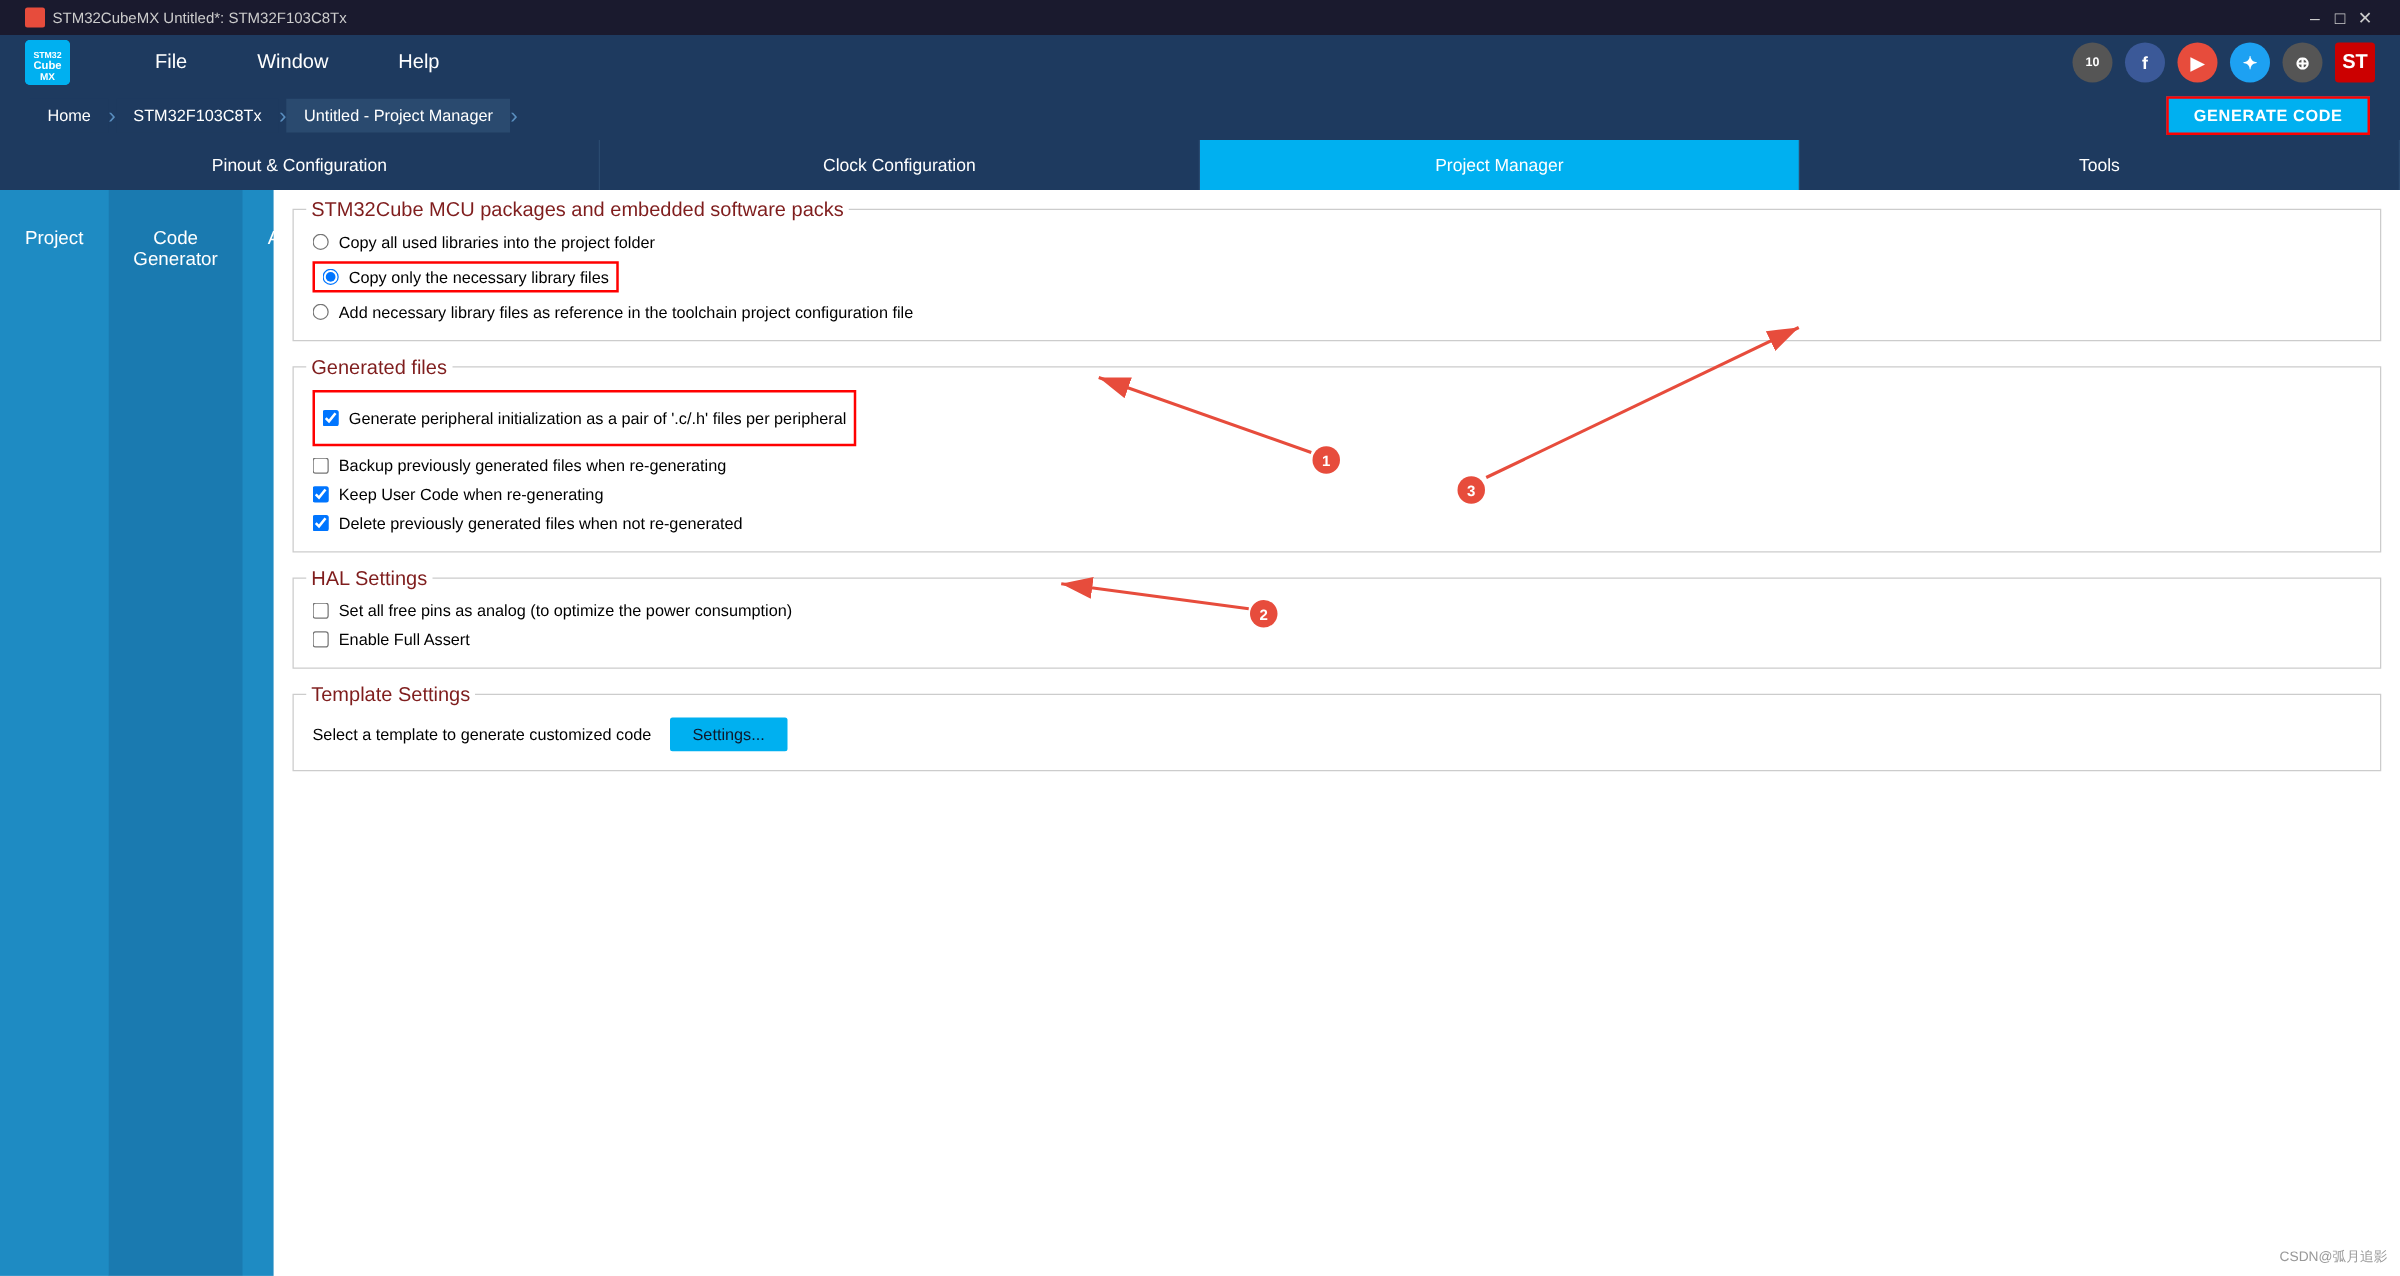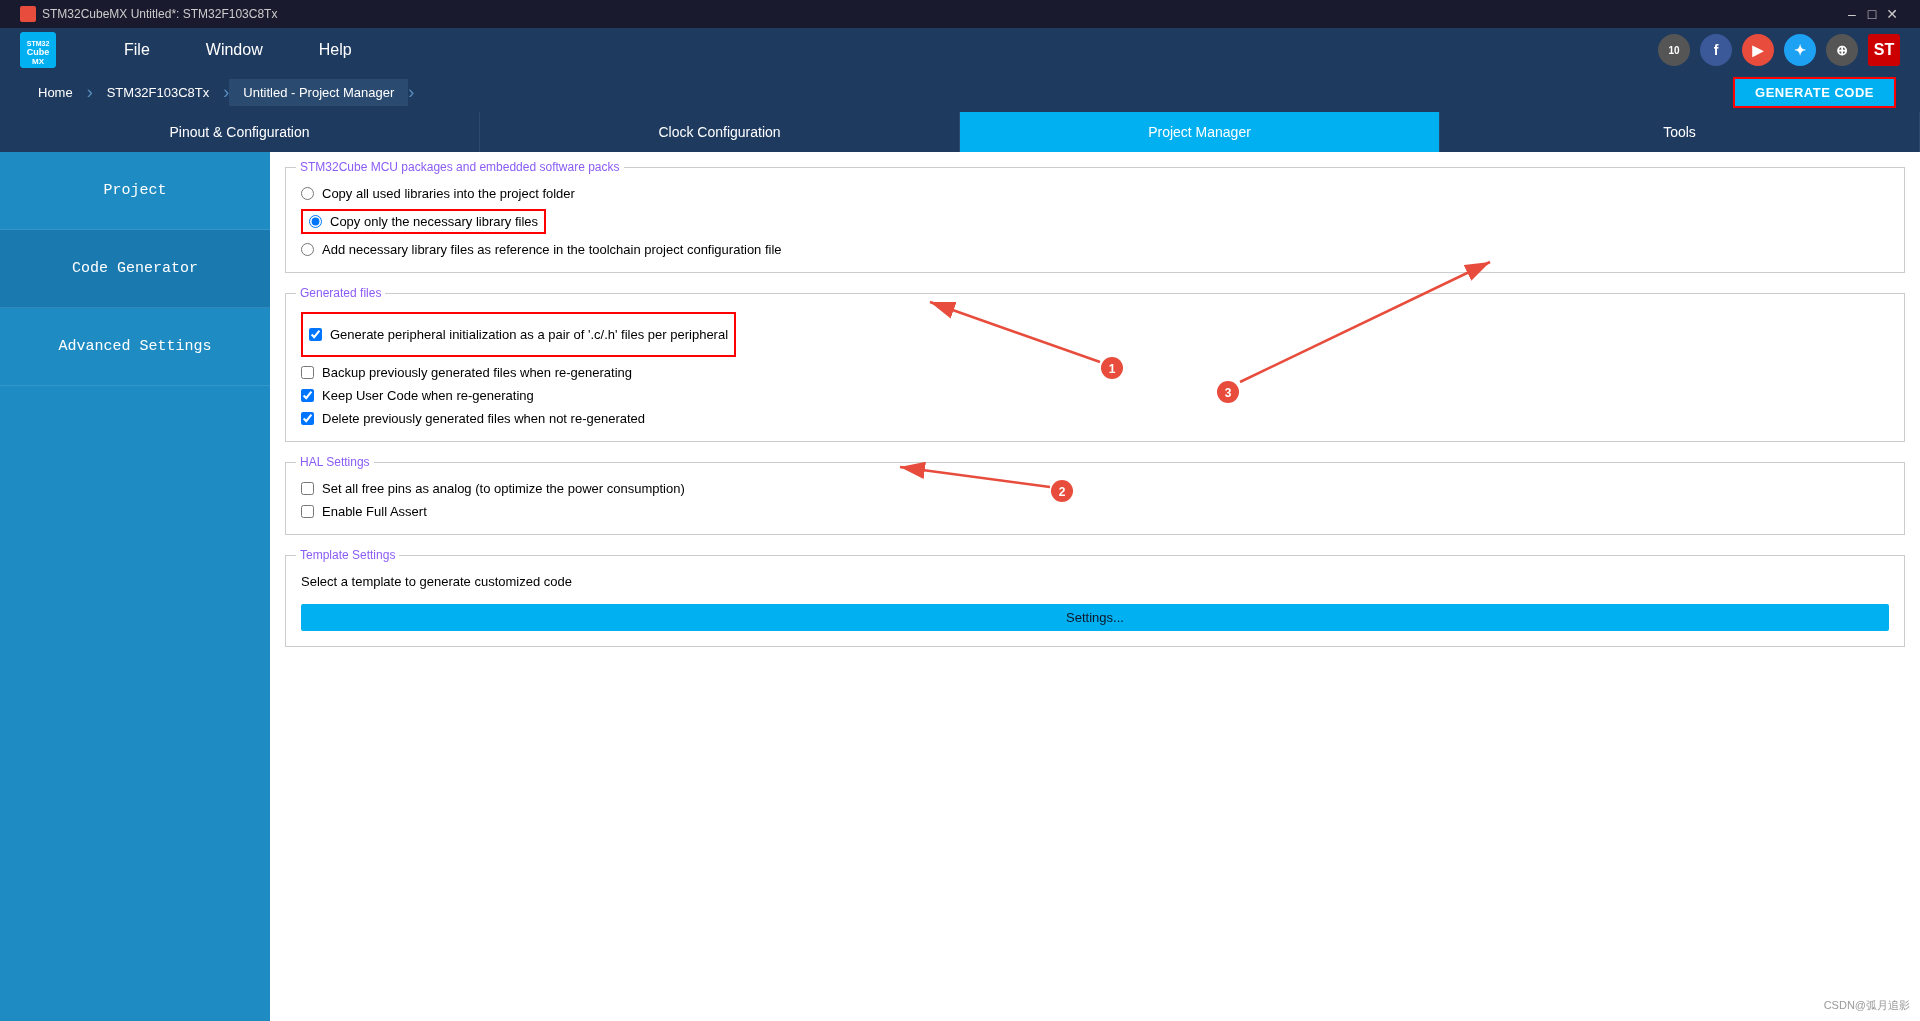--- a/index.html
+++ b/index.html
@@ -114,25 +114,23 @@
     .tab.active { background: #00b0f0; }
 
     
     .main-layout {
       display: flex;
       height: calc(100vh - 152px);
     }
 
     
     .sidebar {
-      width: 270px;
+      width: 219px;
       background: #1e8bc3;
       display: flex;
-      flex-direction: column;
-      font-family: Liberation Mono, monospace;
     }
     .sidebar-item {
       padding: 30px 20px;
       color: white;
       font-size: 15px;
       cursor: pointer;
       text-align: center;
       border-bottom: 1px solid rgba(255,255,255,0.1);
     }
     .sidebar-item.active { background: #1a7ab0; }
@@ -151,22 +149,22 @@
       margin: 15px 15px 0 15px;
       padding: 10px 15px 15px 15px;
       position: relative;
     }
     .section-title {
       position: absolute;
       top: -8px;
       left: 10px;
       background: white;
       padding: 0 4px;
-      font-size: 12px;
-      color: #8b5cf6;
+      font-size: 16px;
+      color: #7f1d1d;
     }
     .section-content { margin-top: 8px; }
 
     
     .radio-group { display: flex; flex-direction: column; gap: 8px; margin-top: 8px; }
     .radio-item { display: flex; align-items: center; gap: 8px; font-size: 13px; cursor: pointer; }
     .radio-item input[type="radio"] { margin: 0; }
     .radio-highlighted {
       border: 2px solid #ff0000;
       padding: 3px 6px;
@@ -175,21 +173,21 @@
 
     
     .checkbox-group { display: flex; flex-direction: column; gap: 8px; margin-top: 8px; }
     .checkbox-item { display: flex; align-items: center; gap: 8px; font-size: 13px; cursor: pointer; }
     .checkbox-item input[type="checkbox"] { margin: 0; }
     .checkbox-highlighted {
       border: 2px solid #ff0000;
       padding: 13px 6px;
       display: inline-flex; align-items: center; gap: 8px;
     }
-    .template-row { display: flex; gap: 15px; margin-top: 8px; flex-direction: column; }
+    .template-row { display: flex; align-items: center; gap: 15px; margin-top: 8px; }
     .settings-btn {
       background: #00b0f0;
       color: #0f172a;
       border: none;
       padding: 6px 18px;
       font-size: 13px;
       cursor: pointer;
       border-radius: 2px;
     }
 

